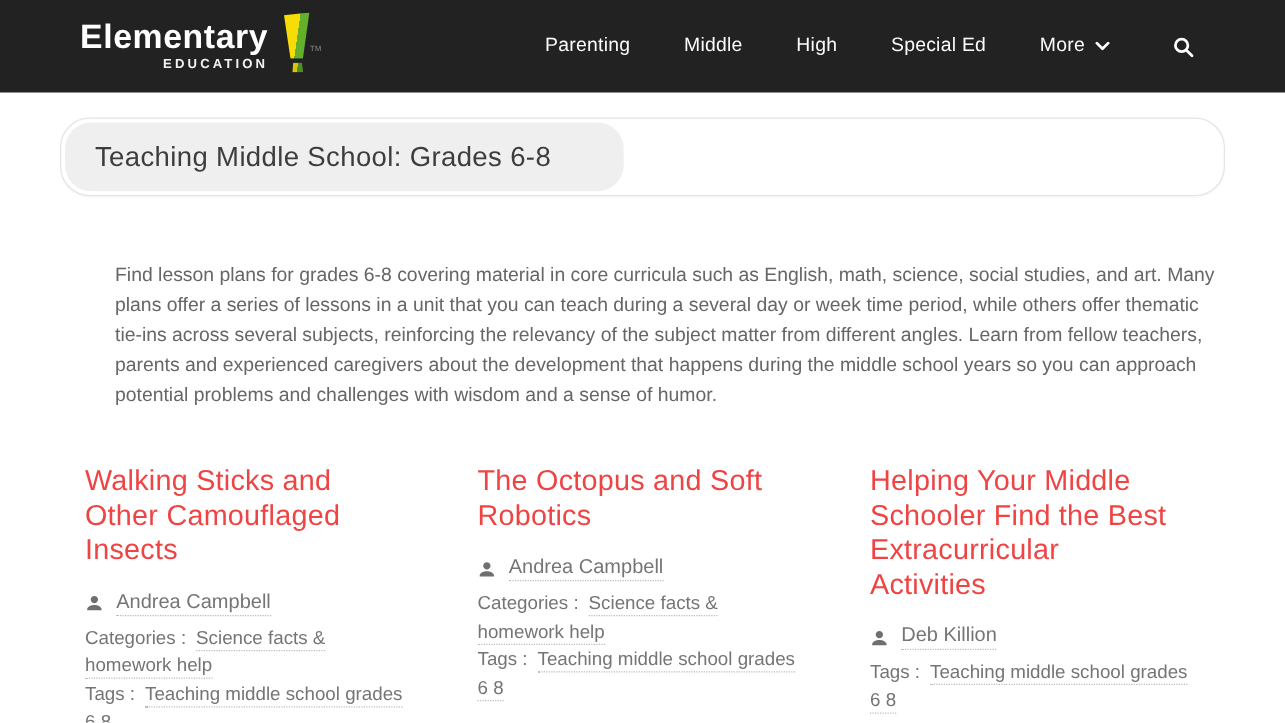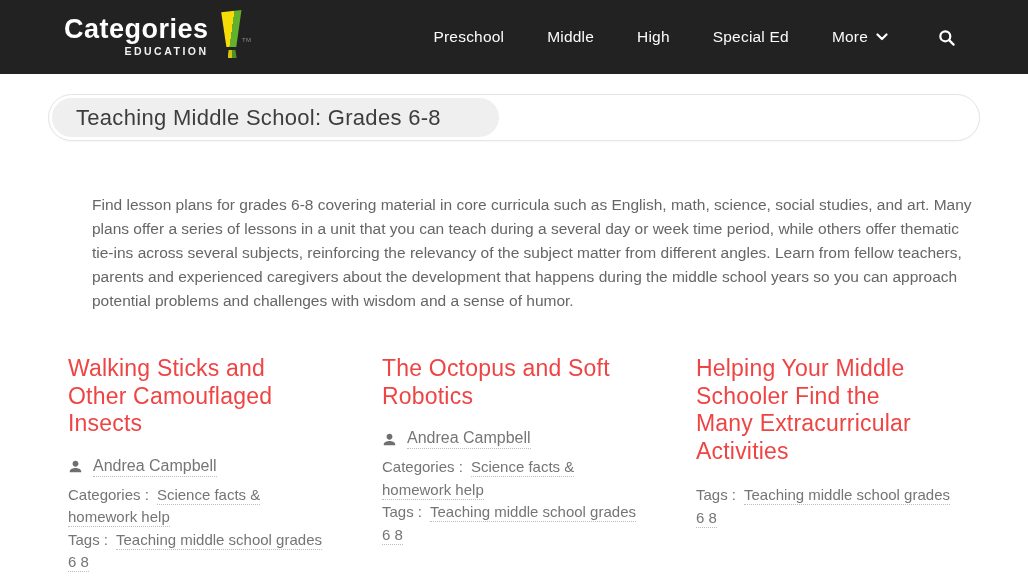--- a/index.html
+++ b/index.html
@@ -24,21 +24,21 @@
     clip-path: polygon(12% 0, 88% 0, 100% 100%, 0 100%); }
   .brand-tm { position: absolute; right: -2px; top: 27px; color: #8a8a8a; font-size: 6px; letter-spacing: 0.5px; }
 
   .main-nav { display: flex; align-items: center; gap: 43px; }
   .nav-link { color: #fbfbfb; font-size: 15.5px; letter-spacing: 0.2px; display: flex;
     align-items: center; gap: 8px; }
   .search-btn { display: flex; align-items: center; margin-left: 6px; }
 
   
   .content { padding: 0 48px; }
-  .title-banner { margin-top: 20px; height: 47px; border: 1px solid #e4e4e4; border-radius: 24px;
+  .title-banner { margin-top: 20px; height: 63px; border: 1px solid #e4e4e4; border-radius: 24px;
     background: #ffffff; display: flex; align-items: stretch; box-shadow: 0 1px 2px rgba(0,0,0,0.03); }
   .title-pill { margin: 3px; background: #efefef; border-radius: 21px; display: flex;
     align-items: center; padding: 0 58px 0 24px; }
   .page-title { font-size: 22px; font-weight: 500; color: #3d3d3d; letter-spacing: 0.3px; }
 
   
   .intro { margin-top: 52px; font-size: 15.5px; line-height: 24px; color: #666666; max-width: 930px; margin-left: 44px; }
 
   
   .cards { margin-top: 42px; display: flex; gap: 10px; }
@@ -52,31 +52,31 @@
   .dotted-link { color: #757575; border-bottom: 1px dotted #bdbdbd; padding-bottom: 1px; }
   .excerpt { margin-top: 30px; font-size: 16px; line-height: 24px; color: #666666; }
   .excerpt:empty { display: none; }
 </style>
 </head>
 <body>
 
 <header class="topbar">
   <a class="logo clickable">
     <span class="logo-text">
-      <span class="brand-name">Categories</span>
+      <span class="brand-name">Elementary</span>
       <span class="brand-tagline">EDUCATION</span>
     </span>
     <span class="logo-mark">
       <span class="logo-bar"></span>
       <span class="logo-dot"></span>
       <span class="brand-tm">TM</span>
     </span>
   </a>
   <nav class="main-nav">
-    <a class="nav-link clickable">Preschool</a>
+    <a class="nav-link clickable">Parenting</a>
     <a class="nav-link clickable">Middle</a>
     <a class="nav-link clickable">High</a>
     <a class="nav-link clickable">Special Ed</a>
     <a class="nav-link clickable">
       <span>More</span>
       <svg viewBox="0 0 12 8" width="12" height="8" fill="none" stroke="#ffffff" stroke-width="2.2" stroke-linecap="round" stroke-linejoin="round">
           <path d="M1.5 1.5 L6 6 L10.5 1.5"></path>
         </svg>
     </a>
     <a class="search-btn clickable">
@@ -128,21 +128,27 @@
       <div class="meta">
         <span class="meta-label">Categories :</span><a class="dotted-link clickable">Science facts &amp; homework help</a>
       </div>
       <div class="meta">
         <span class="meta-label">Tags :</span><a class="dotted-link clickable">Teaching middle school grades 6 8</a>
       </div>
       <p class="excerpt">Octopuses are cool. Part of the</p>
     </article>
 
     <article class="card">
-      <h2 class="card-title"><a class="clickable">Helping Your Middle Schooler Find the Many Extracurricular Activities</a></h2>
+      <h2 class="card-title"><a class="clickable">Helping Your Middle Schooler Find the Best Extracurricular Activities</a></h2>
+      <div class="author-row">
+        <svg viewBox="0 0 24 24" width="15" height="15" fill="#6f6f6f">
+            <path d="M12 12.2c2.6 0 4.7-2.1 4.7-4.7S14.6 2.8 12 2.8 7.3 4.9 7.3 7.5s2.1 4.7 4.7 4.7zm0 2.3c-3.6 0-9.2 1.9-9.2 5.4v1.3h18.4v-1.3c0-3.5-5.6-5.4-9.2-5.4z"></path>
+          </svg>
+        <a class="dotted-link clickable">Deb Killion</a>
+      </div>
       <div class="meta">
         <span class="meta-label">Tags :</span><a class="dotted-link clickable">Teaching middle school grades 6 8</a>
       </div>
 
     </article>
 
   </div>
 </div>
 
 </body></html>

